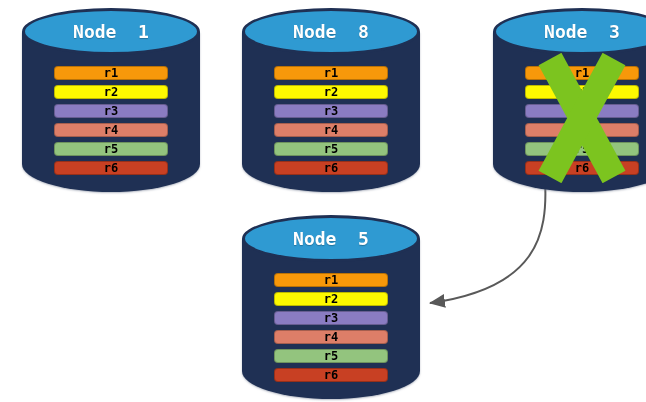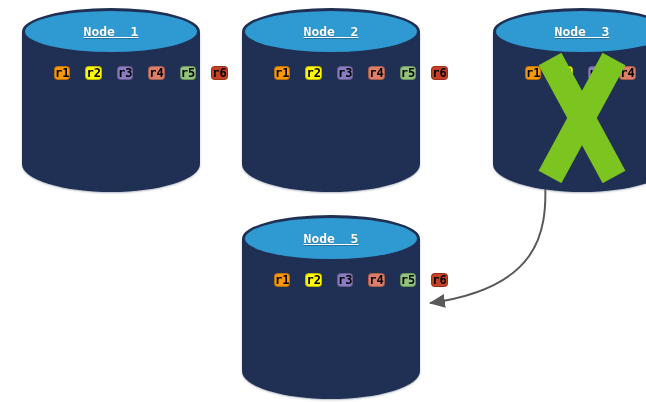--- a/index.html
+++ b/index.html
@@ -46,31 +46,31 @@
     background: var(--top-blue);
     border: 3px solid var(--navy);
     border-radius: 50%;
     display: flex;
     align-items: center;
     justify-content: center;
   }
   .title {
     color: #FFFFFF;
     font-weight: bold;
-    font-size: 13px;
+    font-size: 18px;
     white-space: pre;
     text-shadow: 0 1px 1px rgba(0,0,0,0.25);
-    text-decoration: underline;
   }
   .bars {
     position: absolute;
     left: 32px; top: 58px;
     width: 114px;
     display: flex;
-    gap: 15px;
+    flex-direction: column;
+    gap: 5px;
   }
   .bar {
     height: 14px;
     border-radius: 4px;
     border: 1px solid rgba(0,0,0,0.25);
     display: flex;
     align-items: center;
     justify-content: center;
   }
   .bar span {
@@ -127,21 +127,21 @@
   </div>
         <div class="bar" style="background: rgb(200, 64, 35);">
     <span>r6</span>
   </div>
       </div>
 
   </div>
     <div class="cylinder" style="left: 242px; top: 8px;">
     <div class="cyl-body"></div>
     <div class="cyl-top">
-      <span class="title">Node  2</span>
+      <span class="title">Node  8</span>
     </div>
     <div class="bars">
         <div class="bar" style="background: rgb(247, 152, 10);">
     <span>r1</span>
   </div>
         <div class="bar" style="background: rgb(253, 249, 0);">
     <span>r2</span>
   </div>
         <div class="bar" style="background: rgb(138, 124, 194);">
     <span>r3</span>

